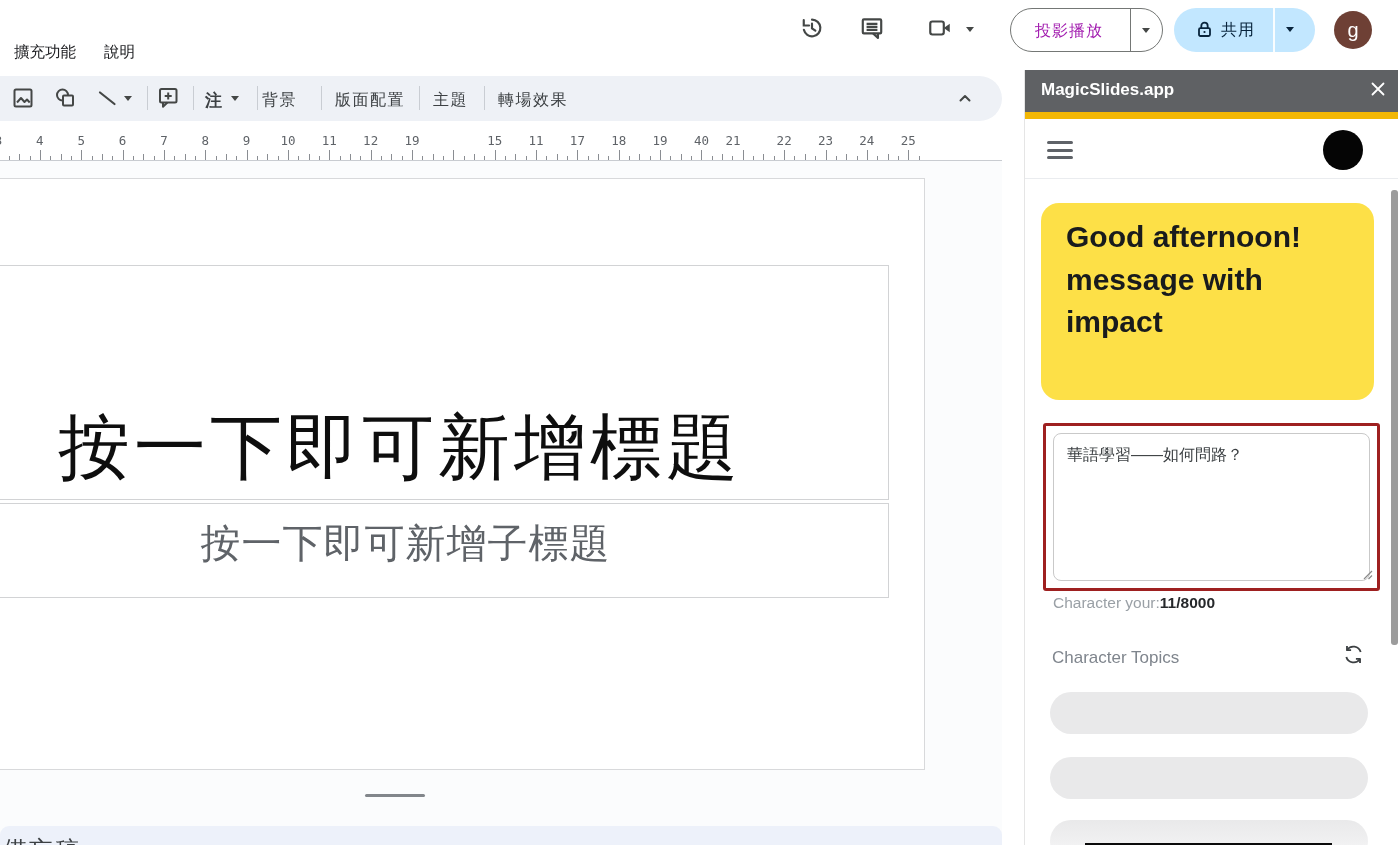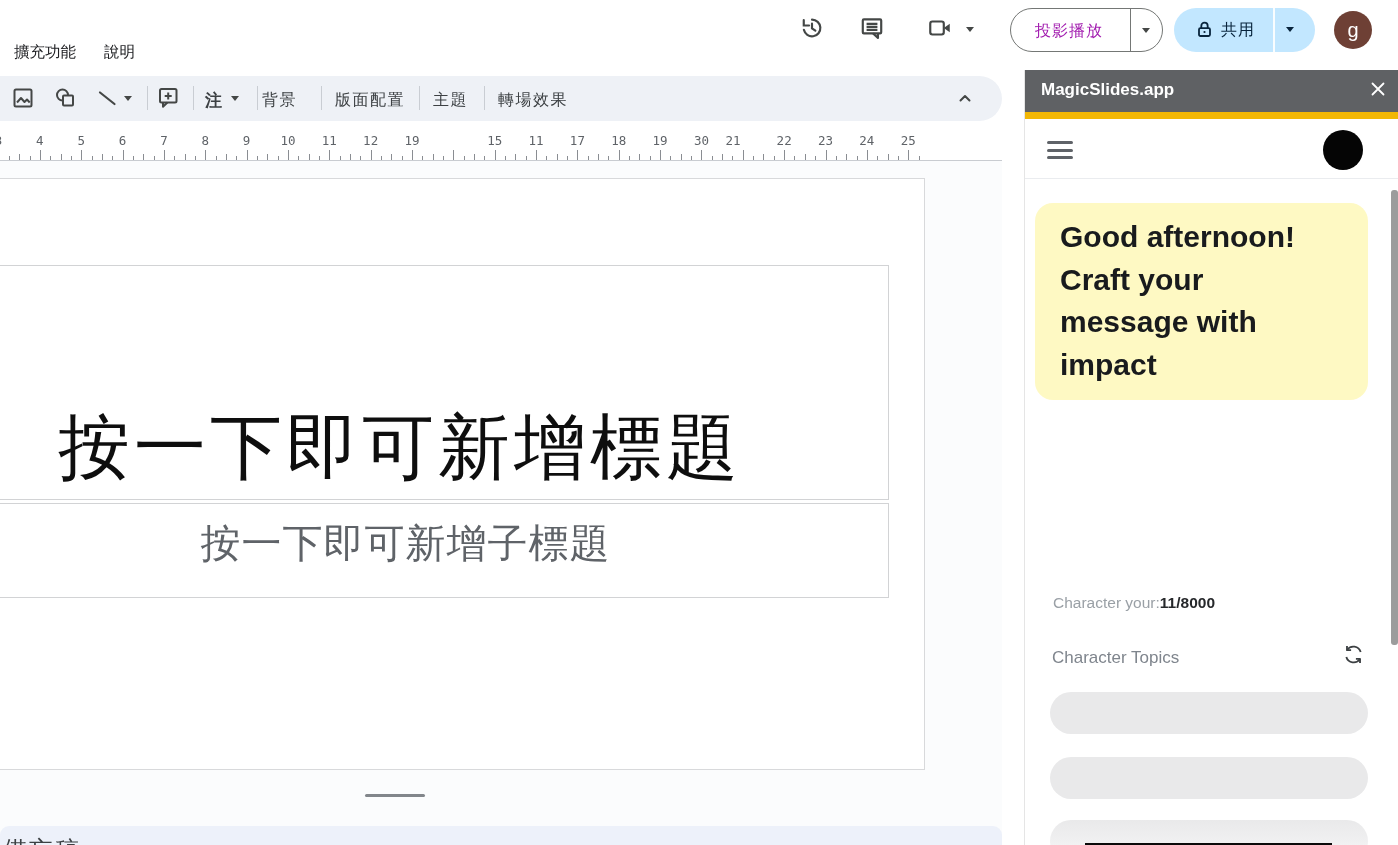--- a/index.html
+++ b/index.html
@@ -72,21 +72,21 @@
   
   #sidebar{position:absolute;left:1024px;top:70px;width:374px;height:775px;background:#fff;border-left:1px solid #e5e5e5;overflow:hidden}
   #sb-header{position:absolute;left:0;top:0;width:374px;height:42px;background:#5F6164}
   #sb-title{position:absolute;left:16px;top:10px;font-size:17px;font-weight:700;color:#fff}
   #sb-close{position:absolute;right:12px;top:12px;width:18px;height:18px;display:flex;align-items:center;justify-content:center;cursor:pointer}
   #sb-accent{position:absolute;left:0;top:42px;width:374px;height:7px;background:#F2B705}
   #sb-hamburger{position:absolute;left:22px;top:71px;width:26px}
   #sb-hamburger .bar{height:3px;background:#5f6368;border-radius:2px;margin-bottom:4.5px}
   #sb-profile-dot{position:absolute;left:298px;top:60px;width:40px;height:40px;border-radius:50%;background:#050505}
   #sb-nav-divider{position:absolute;left:0;top:108px;width:374px;height:1px;background:#eaecef}
-  #greeting-card{position:absolute;left:10px;top:133px;width:333px;height:197px;border-radius:18px;background:#fef9c3}
+  #greeting-card{position:absolute;left:16px;top:133px;width:333px;height:197px;border-radius:18px;background:#fde047}
   .greet-line{position:relative;display:block;margin-left:25px;font-size:30px;font-weight:700;color:#191b1d;line-height:42.5px}
   #greeting-card .pad{padding-top:13px}
   #input-outline{position:absolute;left:18px;top:353px;width:337px;height:168px;border:3px solid #9E2020;border-radius:3px;background:#fff}
   #topic-textarea{position:absolute;left:7px;top:7px;width:317px;height:148px;border:1px solid #c9c9c9;border-radius:8px;
                   padding:11px 13px;font-family:"Liberation Sans","DejaVu Sans",sans-serif;font-size:16px;color:#3c4043;resize:none;outline:none}
   #resize-glyph{position:absolute;right:4px;bottom:4px}
   #charcount{position:absolute;left:28px;top:524px;font-size:15.5px}
   #charcount-label{color:#9aa0a6}
   #charcount-value{color:#26282b;font-weight:700}
   #topics-label{position:absolute;left:27px;top:578px;font-size:17px;color:#7f858d}
@@ -302,21 +302,21 @@
       <div class="rlabel" style="left: 618.75px;">18</div>
       <div class="rtick major" style="left: 618.75px;"></div>
       <div class="rtick q" style="left: 629.087px;"></div>
       <div class="rtick mid" style="left: 639.425px;"></div>
       <div class="rtick q" style="left: 649.763px;"></div>
       <div class="rlabel" style="left: 660.1px;">19</div>
       <div class="rtick major" style="left: 660.1px;"></div>
       <div class="rtick q" style="left: 670.438px;"></div>
       <div class="rtick mid" style="left: 680.775px;"></div>
       <div class="rtick q" style="left: 691.112px;"></div>
-      <div class="rlabel" style="left: 701.45px;">30</div>
+      <div class="rlabel" style="left: 701.45px;">40</div>
       <div class="rtick major" style="left: 701.45px;"></div>
       <div class="rtick q" style="left: 711.788px;"></div>
       <div class="rtick mid" style="left: 722.125px;"></div>
       <div class="rtick q" style="left: 732.462px;"></div>
       <div class="rlabel" style="left: 733px;">21</div>
       <div class="rtick major" style="left: 742.8px;"></div>
       <div class="rtick q" style="left: 753.138px;"></div>
       <div class="rtick mid" style="left: 763.475px;"></div>
       <div class="rtick q" style="left: 773.812px;"></div>
       <div class="rlabel" style="left: 784.15px;">22</div>
@@ -370,25 +370,32 @@
       <span>
         <div class="bar"></div><div class="bar"></div><div class="bar"></div>
       </span>
     </div>
     <div id="sb-profile-dot"></div>
     <div id="sb-nav-divider"></div>
 
     <div id="greeting-card">
       <div class="pad"></div>
       <span class="greet-line">Good afternoon!</span>
-      <span class="greet-line">Craft your</span>
       <span class="greet-line">message with</span>
       <span class="greet-line">impact</span>
     </div>
 
+    <div id="input-outline">
+      <textarea id="topic-textarea" spellcheck="false" style="">華語學習——如何問路？</textarea>
+      <span id="resize-glyph">
+        <svg width="11" height="11" viewBox="0 0 11 11" stroke="#8a8a8a" stroke-width="1.2">
+            <path d="M10 2L2 10M10 6.5L6.5 10"></path>
+          </svg>
+      </span>
+    </div>
     <div id="charcount">
       <span id="charcount-label">Character your:</span><span id="charcount-value">11/8000</span>
     </div>
 
     <span id="topics-label">Character Topics</span>
     <div id="refresh-btn">
       <span>
         <svg width="23" height="23" viewBox="0 0 24 24" fill="none" stroke="#3c4043" stroke-width="1.9">
           <path d="M19.5 9.5A8 8 0 0 0 5.2 7.3"></path>
           <path d="M5.2 3.2v4.3h4.3" stroke-linejoin="round"></path>

